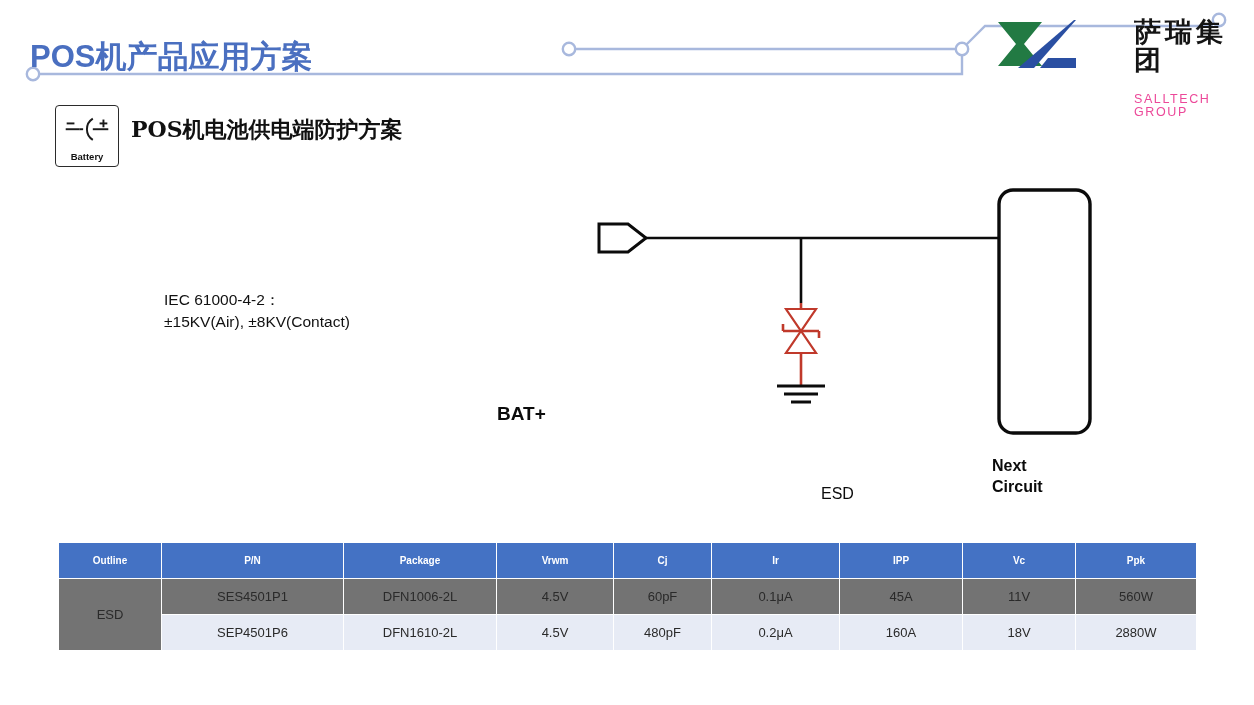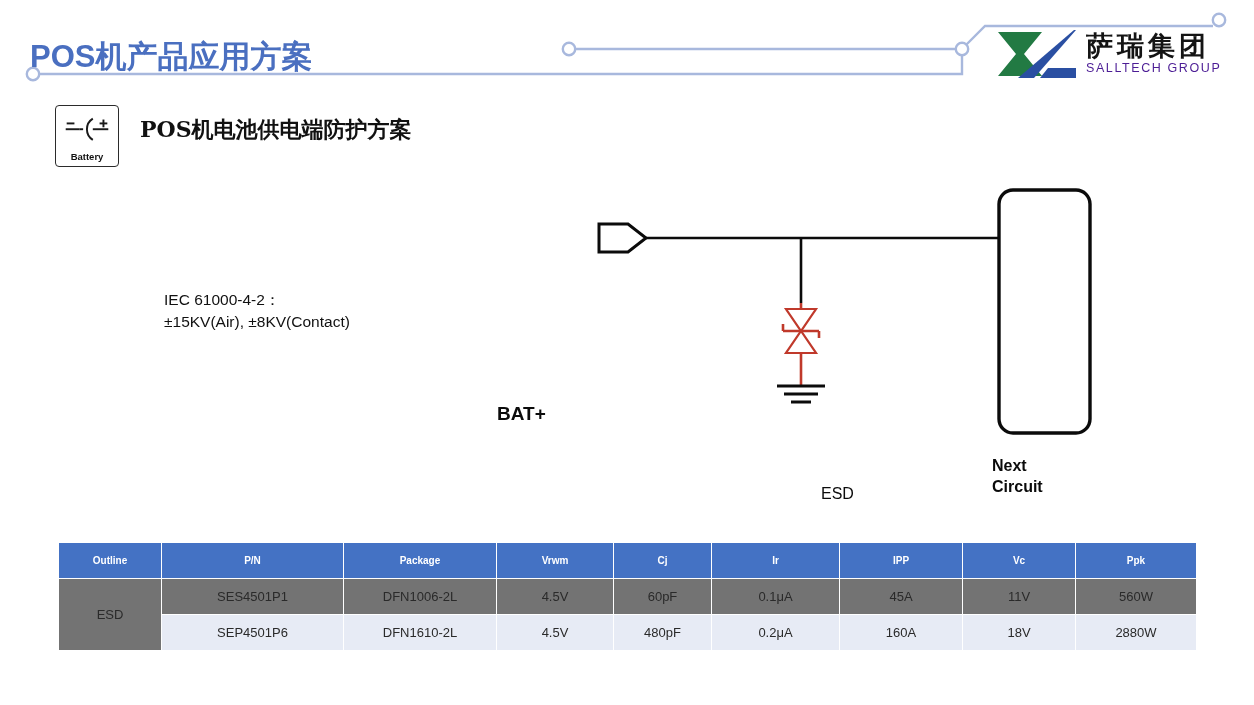--- a/index.html
+++ b/index.html
@@ -32,47 +32,48 @@
     color: #4a6fc0;
     letter-spacing: 0px;
     white-space: nowrap;
     margin-top: 24px;
   }
 
   
   #brand-logo {
     position: absolute;
     left: 996px;
-    top: 25px;
+    top: 18px;
     width: 240px;
     height: 58px;
     display: flex;
-    align-items: center;
+    align-items: flex-start;
+    gap: 48px;
   }
   #logo-mark { width: 82px; height: 52px; flex: none; }
   #logo-text {
     margin-left: 8px;
     display: flex;
     flex-direction: column;
     justify-content: center;
   }
   #logo-cn {
     font-size: 27px;
     font-weight: bold;
     color: #141414;
     letter-spacing: 4px;
     line-height: 1.05;
     font-family: "DejaVu Sans", sans-serif;
   }
   #logo-en {
     font-size: 12.5px;
-    color: #4c1d95;
+    color: #ec4899;
     letter-spacing: 1.6px;
     line-height: 1.1;
-    margin-top: 1px;
+    margin-top: 18px;
   }
 
   
   #battery-icon {
     position: absolute;
     left: 55px;
     top: 105px;
     width: 64px;
     height: 62px;
     border: 1.6px solid #2b2b2b;
@@ -93,21 +94,20 @@
   }
   #section-heading {
     position: absolute;
     left: 131px;
     top: 115px;
     font-size: 22px;
     font-weight: bold;
     color: #111111;
     font-family: "DejaVu Serif", serif;
     white-space: nowrap;
-    margin-left: 9px;
   }
 
   
   #iec-note {
     position: absolute;
     left: 164px;
     top: 289px;
     font-size: 15.5px;
     color: #111;
     line-height: 1.45;

